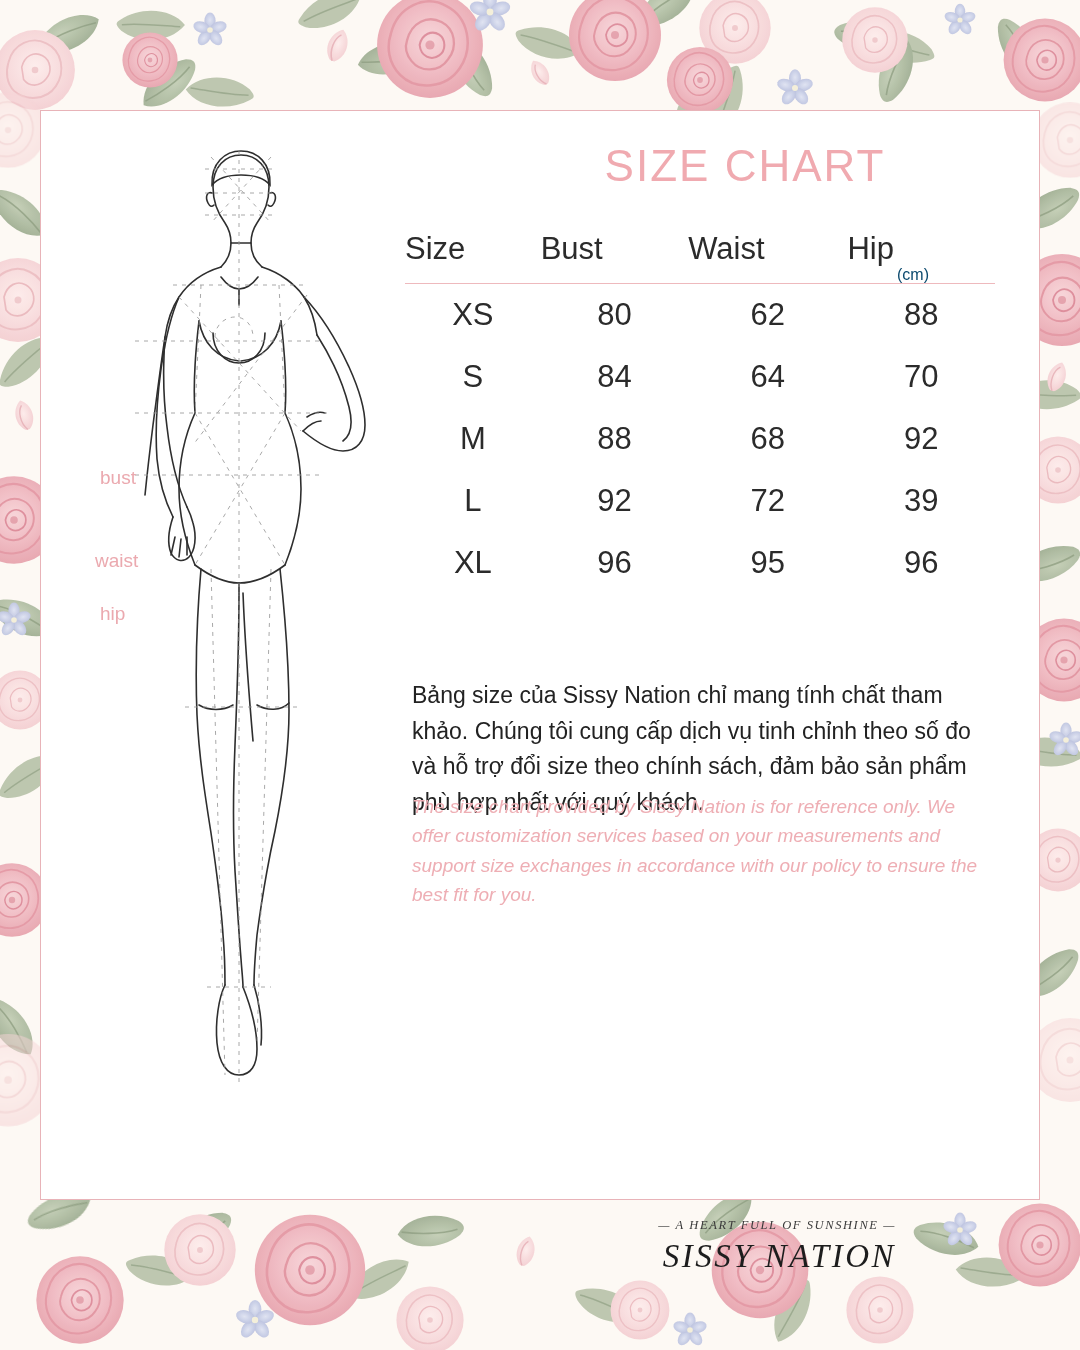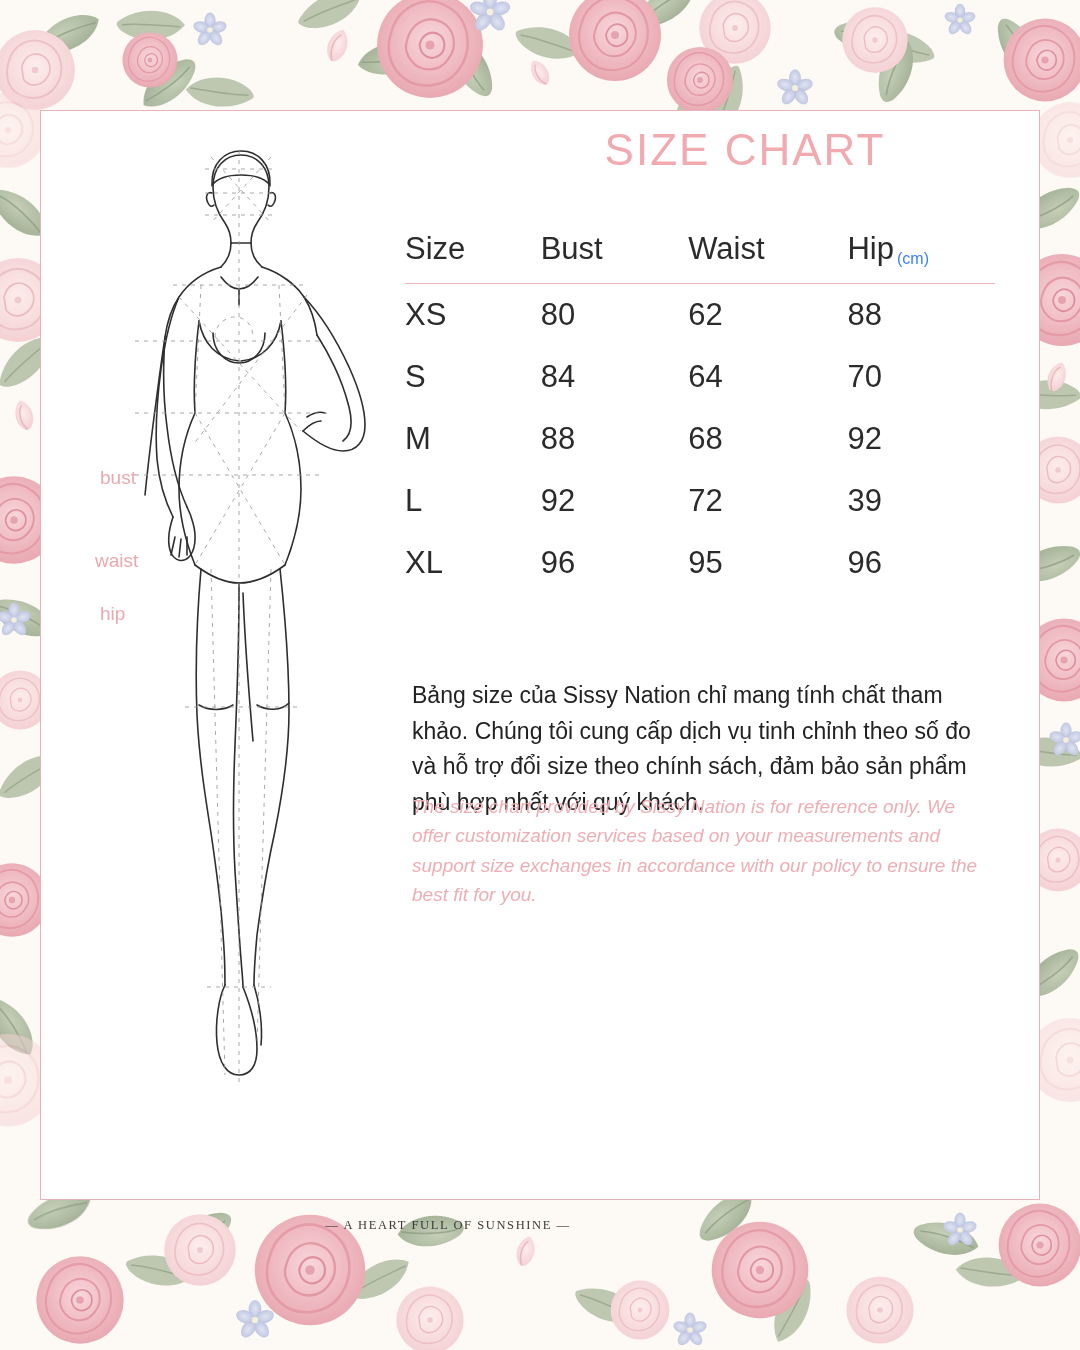--- a/index.html
+++ b/index.html
@@ -62,28 +62,28 @@
     color: #2b2b2b;
     padding: 6px 0 16px 0;
     text-align: left;
   }
   thead tr { border-bottom: 1.4px solid #eeb9bd; }
   tbody td {
     font-size: 31px;
     font-weight: 400;
     color: #2b2b2b;
     padding: 13px 0;
-    text-align: left;
+    text-align: center;
   }
   .unit {
     font-size: 16px;
-    color: #3b82f6;
+    color: #0c4a6e;
     vertical-align: baseline;
     position: relative;
-    top: 5px;
+    top: 21px;
     left: 3px;
   }
   th.col-size, td.col-size { width: 23%; }
   th.col-bust, td.col-bust { width: 25%; }
   th.col-waist, td.col-waist { width: 27%; }
   th.col-hip,  td.col-hip  { width: 25%; }
 
   
   #note-vi {
     position: absolute;
@@ -122,22 +122,23 @@
   #label-bust  { left: 25px; top: 322px; }
   #label-waist { left: 20px; top: 405px; }
   #label-hip   { left: 25px; top: 458px; }
 
   
   #footer {
     position: absolute;
     left: 0;
     top: 1218px;
     width: 896px;
-    text-align: center;
+    text-align: right;
     z-index: 6;
+    font-style: italic;
   }
   #footer-tag {
     font-size: 12.5px;
     letter-spacing: 1.6px;
     color: #3a3a3a;
     font-family: "Liberation Serif", serif;
     white-space: nowrap;
   }
   #footer-brand {
     margin-top: 5px;
@@ -304,21 +305,21 @@
   <g opacity="0.5">
     <use href="#roseSymPale" transform="translate(8,1080) scale(1.1)"></use>
     <use href="#roseSymPale" transform="translate(1070,1060) scale(1.0)"></use>
     <use href="#roseSymPale" transform="translate(8,130) scale(0.9)"></use>
     <use href="#roseSymPale" transform="translate(1070,140) scale(0.9)"></use>
   </g>
 </svg>
 
 <div id="card"></div>
 
-<div id="title" style="z-index:10;">SIZE CHART</div>
+<div id="title" style="z-index:10;margin-top:16px;">SIZE CHART</div>
 
 <div id="figure-wrap" style="z-index:10;">
   <svg width="350" height="940" viewBox="0 0 350 940" xmlns="http://www.w3.org/2000/svg">
     <g fill="none" stroke="#2e2e2e" stroke-width="1.6" stroke-linecap="round">
 
       <path d="M138,42 C138,22 150,10 166,10 C182,10 194,22 194,42 C194,58 188,70 182,78
                C178,84 176,92 176,98 L156,98 C156,92 154,84 150,78 C144,70 138,58 138,42 Z"></path>
 
       <path d="M137,40 C136,18 150,6 166,6 C183,6 196,19 195,40 C190,34 182,30 166,30 C150,30 142,34 137,40 Z"></path>
 
@@ -471,13 +472,14 @@
       </tr>
     </tbody>
   </table>
 </div>
 
 <div id="note-vi" style="z-index:10;">Bảng size của Sissy Nation chỉ mang tính chất tham khảo. Chúng tôi cung cấp dịch vụ tinh chỉnh theo số đo và hỗ trợ đổi size theo chính sách, đảm bảo sản phẩm phù hợp nhất với quý khách.</div>
 <div id="note-en" style="z-index:10;">The size chart provided by Sissy Nation is for reference only. We offer customization services based on your measurements and support size exchanges in accordance with our policy to ensure the best fit for you.</div>
 
 <div id="footer">
   <div id="footer-tag">— A HEART FULL OF SUNSHINE —</div>
+  <div id="footer-brand">SISSY NATION</div>
 </div>
 
 </body></html>

